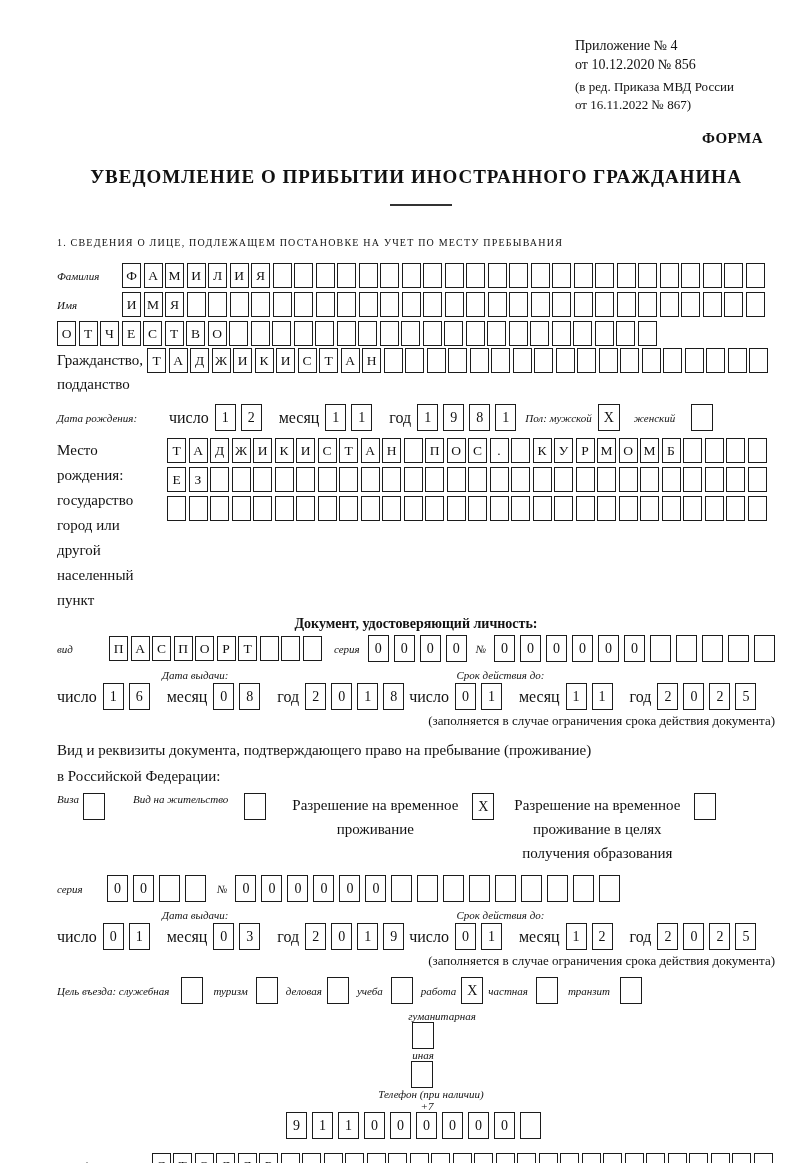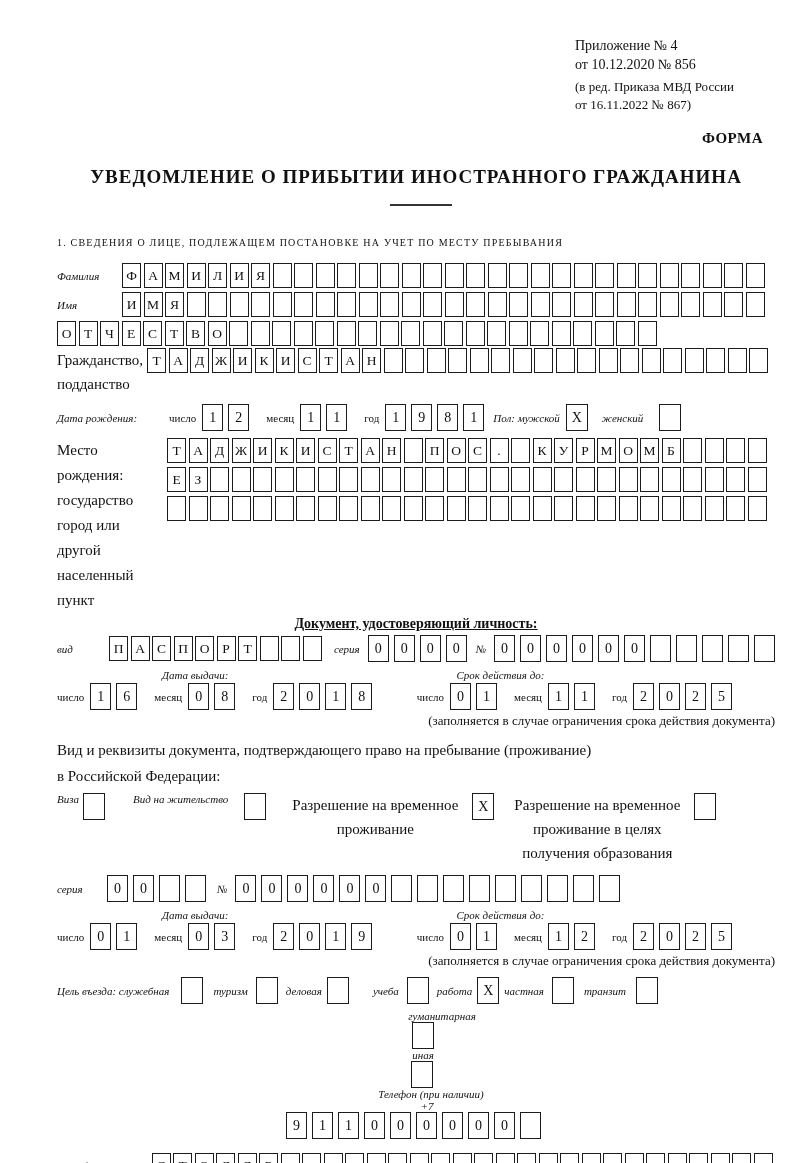--- a/index.html
+++ b/index.html
@@ -25,23 +25,23 @@
   .cell{
     width:19px;height:25px;box-sizing:border-box;flex:none;
     border:1.6px solid #1c1c1c;margin-right:2.5px;
     display:flex;align-items:center;justify-content:center;
     font-size:13.5px;background:#fff;
   }
   .dcells .cell{width:21px;height:27px;margin-right:5px;font-size:14px;}
   .chk .cell{width:22px;height:27px;margin-right:0;font-size:14px;}
   .note{font-size:13px;margin-top:3px;}
   .center{ text-align:center;}
-  .bold{font-weight:bold;text-decoration:underline;}
+  .bold{font-weight:bold;}
   .dgroup{display:flex;align-items:center;flex:none;}
-  .dgroup .lab{font-size:11px;margin:0 6px 0 12px;flex:none;}
+  .dgroup .lab{font-size:16px;margin:0 6px 0 12px;flex:none;}
   .dgroup .lab:first-child{margin-left:0;}
 </style>
 </head>
 <body>
 
 <div class="page">
 
   <div class="annex">
     <div>Приложение № 4</div>
     <div>от 10.12.2020 № 856</div>
@@ -537,21 +537,21 @@
         <span class="cell"></span>
       </span>
     <span class="lbl" style="margin-left:10px;">туризм</span>
     <span class="cells chk" style="margin-left:8px;">
         <span class="cell"></span>
       </span>
     <span class="lbl" style="margin-left:8px;">деловая</span>
     <span class="cells chk" style="margin-left:5px;">
         <span class="cell"></span>
       </span>
-    <span class="lbl" style="margin-left:24px;">учеба</span>
+    <span class="lbl" style="margin-left:8px;">учеба</span>
     <span class="cells chk" style="margin-left:8px;">
         <span class="cell"></span>
       </span>
     <span class="lbl" style="margin-left:8px;">работа</span>
     <span class="cells chk" style="margin-left:5px;">
         <span class="cell">X</span>
       </span>
     <span class="lbl" style="margin-left:5px;">частная</span>
     <span class="cells chk" style="margin-left:8px;">
         <span class="cell"></span>

